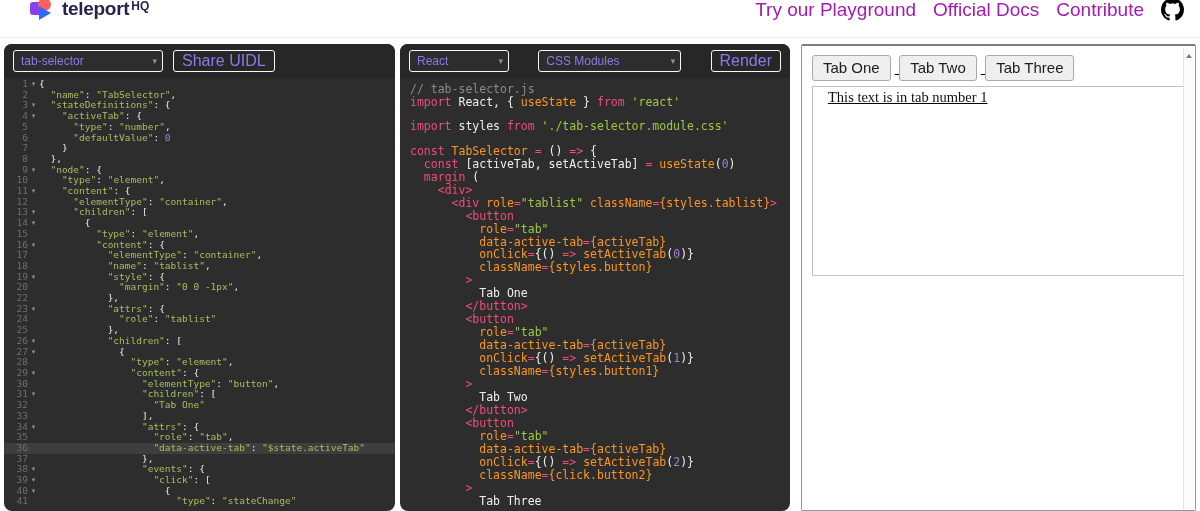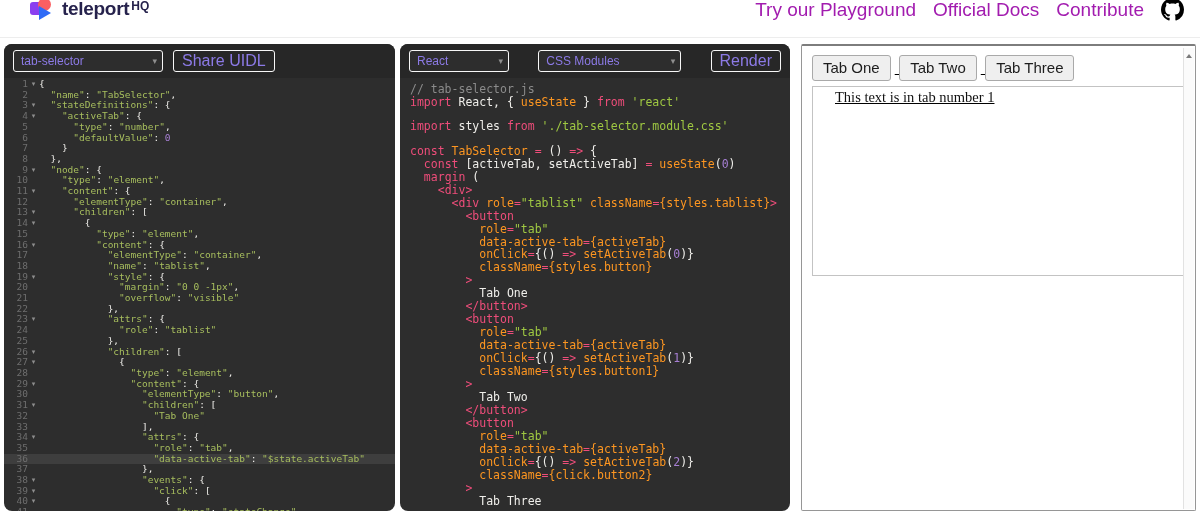--- a/index.html
+++ b/index.html
@@ -56,21 +56,21 @@
 
   
   #preview-panel { position:absolute; left:801px; top:44px; width:395px; height:467px;
     background:#fff; border:1px solid #969696; border-top:2px solid #7d7d7d;
     border-radius:2px; overflow:hidden;text-decoration:underline; }
   .preview-inner { padding:9px 0 0 10px; }
   .tab-btn { font-family:"Liberation Sans", sans-serif; font-size:15px; color:#1d1d1d;
     background:#efefef; border:1px solid #a9a9a9; border-radius:3px;
     padding:3px 10px 4px 10px; margin-right:4px; cursor:pointer; }
   .tab-box { margin-top:5px; width:372px; height:190px; border:1px solid #c3c3c3;
-    background:#fff; padding:2px 22px; font-family:"Liberation Serif", serif;
+    background:#fff; padding:2px 15px; font-family:"Liberation Serif", serif;
     font-size:14.5px; color:#111; }
   .pv-scrollbar { position:absolute; top:2px; right:1px; bottom:1px; width:11px;
     background:#fbfbfb; border-left:1px solid #e2e2e2; }
   .pv-up { position:absolute; top:2px; left:0; width:10px; height:12px;
     display:flex; align-items:center; justify-content:center; }
   .pv-up::after { content:""; width:0; height:0; border-left:3px solid transparent;
     border-right:3px solid transparent; border-bottom:4px solid #7a7a7a; }
 </style>
 </head>
 <body>
@@ -116,21 +116,20 @@
       <div class="cl"><span class="gut">11</span><span class="fold">▾</span><span class="codeln"><span class="tk-w">    </span><span class="tk-g">"content"</span><span class="tk-w">: {</span></span></div>
       <div class="cl"><span class="gut">12</span><span class="fold"></span><span class="codeln"><span class="tk-w">      </span><span class="tk-g">"elementType"</span><span class="tk-w">: </span><span class="tk-g">"container"</span><span class="tk-w">,</span></span></div>
       <div class="cl"><span class="gut">13</span><span class="fold">▾</span><span class="codeln"><span class="tk-w">      </span><span class="tk-g">"children"</span><span class="tk-w">: [</span></span></div>
       <div class="cl"><span class="gut">14</span><span class="fold">▾</span><span class="codeln"><span class="tk-w">        {</span></span></div>
       <div class="cl"><span class="gut">15</span><span class="fold"></span><span class="codeln"><span class="tk-w">          </span><span class="tk-g">"type"</span><span class="tk-w">: </span><span class="tk-g">"element"</span><span class="tk-w">,</span></span></div>
       <div class="cl"><span class="gut">16</span><span class="fold">▾</span><span class="codeln"><span class="tk-w">          </span><span class="tk-g">"content"</span><span class="tk-w">: {</span></span></div>
       <div class="cl"><span class="gut">17</span><span class="fold"></span><span class="codeln"><span class="tk-w">            </span><span class="tk-g">"elementType"</span><span class="tk-w">: </span><span class="tk-g">"container"</span><span class="tk-w">,</span></span></div>
       <div class="cl"><span class="gut">18</span><span class="fold"></span><span class="codeln"><span class="tk-w">            </span><span class="tk-g">"name"</span><span class="tk-w">: </span><span class="tk-g">"tablist"</span><span class="tk-w">,</span></span></div>
       <div class="cl"><span class="gut">19</span><span class="fold">▾</span><span class="codeln"><span class="tk-w">            </span><span class="tk-g">"style"</span><span class="tk-w">: {</span></span></div>
       <div class="cl"><span class="gut">20</span><span class="fold"></span><span class="codeln"><span class="tk-w">              </span><span class="tk-g">"margin"</span><span class="tk-w">: </span><span class="tk-g">"0 0 -1px"</span><span class="tk-w">,</span></span></div>
-      <div class="cl"><span class="gut">21</span><span class="fold"></span><span class="codeln"><span class="tk-w">              </span><span class="tk-g">"overflow"</span><span class="tk-w">: </span><span class="tk-g">"visible"</span></span></div>
       <div class="cl"><span class="gut">22</span><span class="fold"></span><span class="codeln"><span class="tk-w">            },</span></span></div>
       <div class="cl"><span class="gut">23</span><span class="fold">▾</span><span class="codeln"><span class="tk-w">            </span><span class="tk-g">"attrs"</span><span class="tk-w">: {</span></span></div>
       <div class="cl"><span class="gut">24</span><span class="fold"></span><span class="codeln"><span class="tk-w">              </span><span class="tk-g">"role"</span><span class="tk-w">: </span><span class="tk-g">"tablist"</span></span></div>
       <div class="cl"><span class="gut">25</span><span class="fold"></span><span class="codeln"><span class="tk-w">            },</span></span></div>
       <div class="cl"><span class="gut">26</span><span class="fold">▾</span><span class="codeln"><span class="tk-w">            </span><span class="tk-g">"children"</span><span class="tk-w">: [</span></span></div>
       <div class="cl"><span class="gut">27</span><span class="fold">▾</span><span class="codeln"><span class="tk-w">              {</span></span></div>
       <div class="cl"><span class="gut">28</span><span class="fold"></span><span class="codeln"><span class="tk-w">                </span><span class="tk-g">"type"</span><span class="tk-w">: </span><span class="tk-g">"element"</span><span class="tk-w">,</span></span></div>
       <div class="cl"><span class="gut">29</span><span class="fold">▾</span><span class="codeln"><span class="tk-w">                </span><span class="tk-g">"content"</span><span class="tk-w">: {</span></span></div>
       <div class="cl"><span class="gut">30</span><span class="fold"></span><span class="codeln"><span class="tk-w">                  </span><span class="tk-g">"elementType"</span><span class="tk-w">: </span><span class="tk-g">"button"</span><span class="tk-w">,</span></span></div>
       <div class="cl"><span class="gut">31</span><span class="fold">▾</span><span class="codeln"><span class="tk-w">                  </span><span class="tk-g">"children"</span><span class="tk-w">: [</span></span></div>

